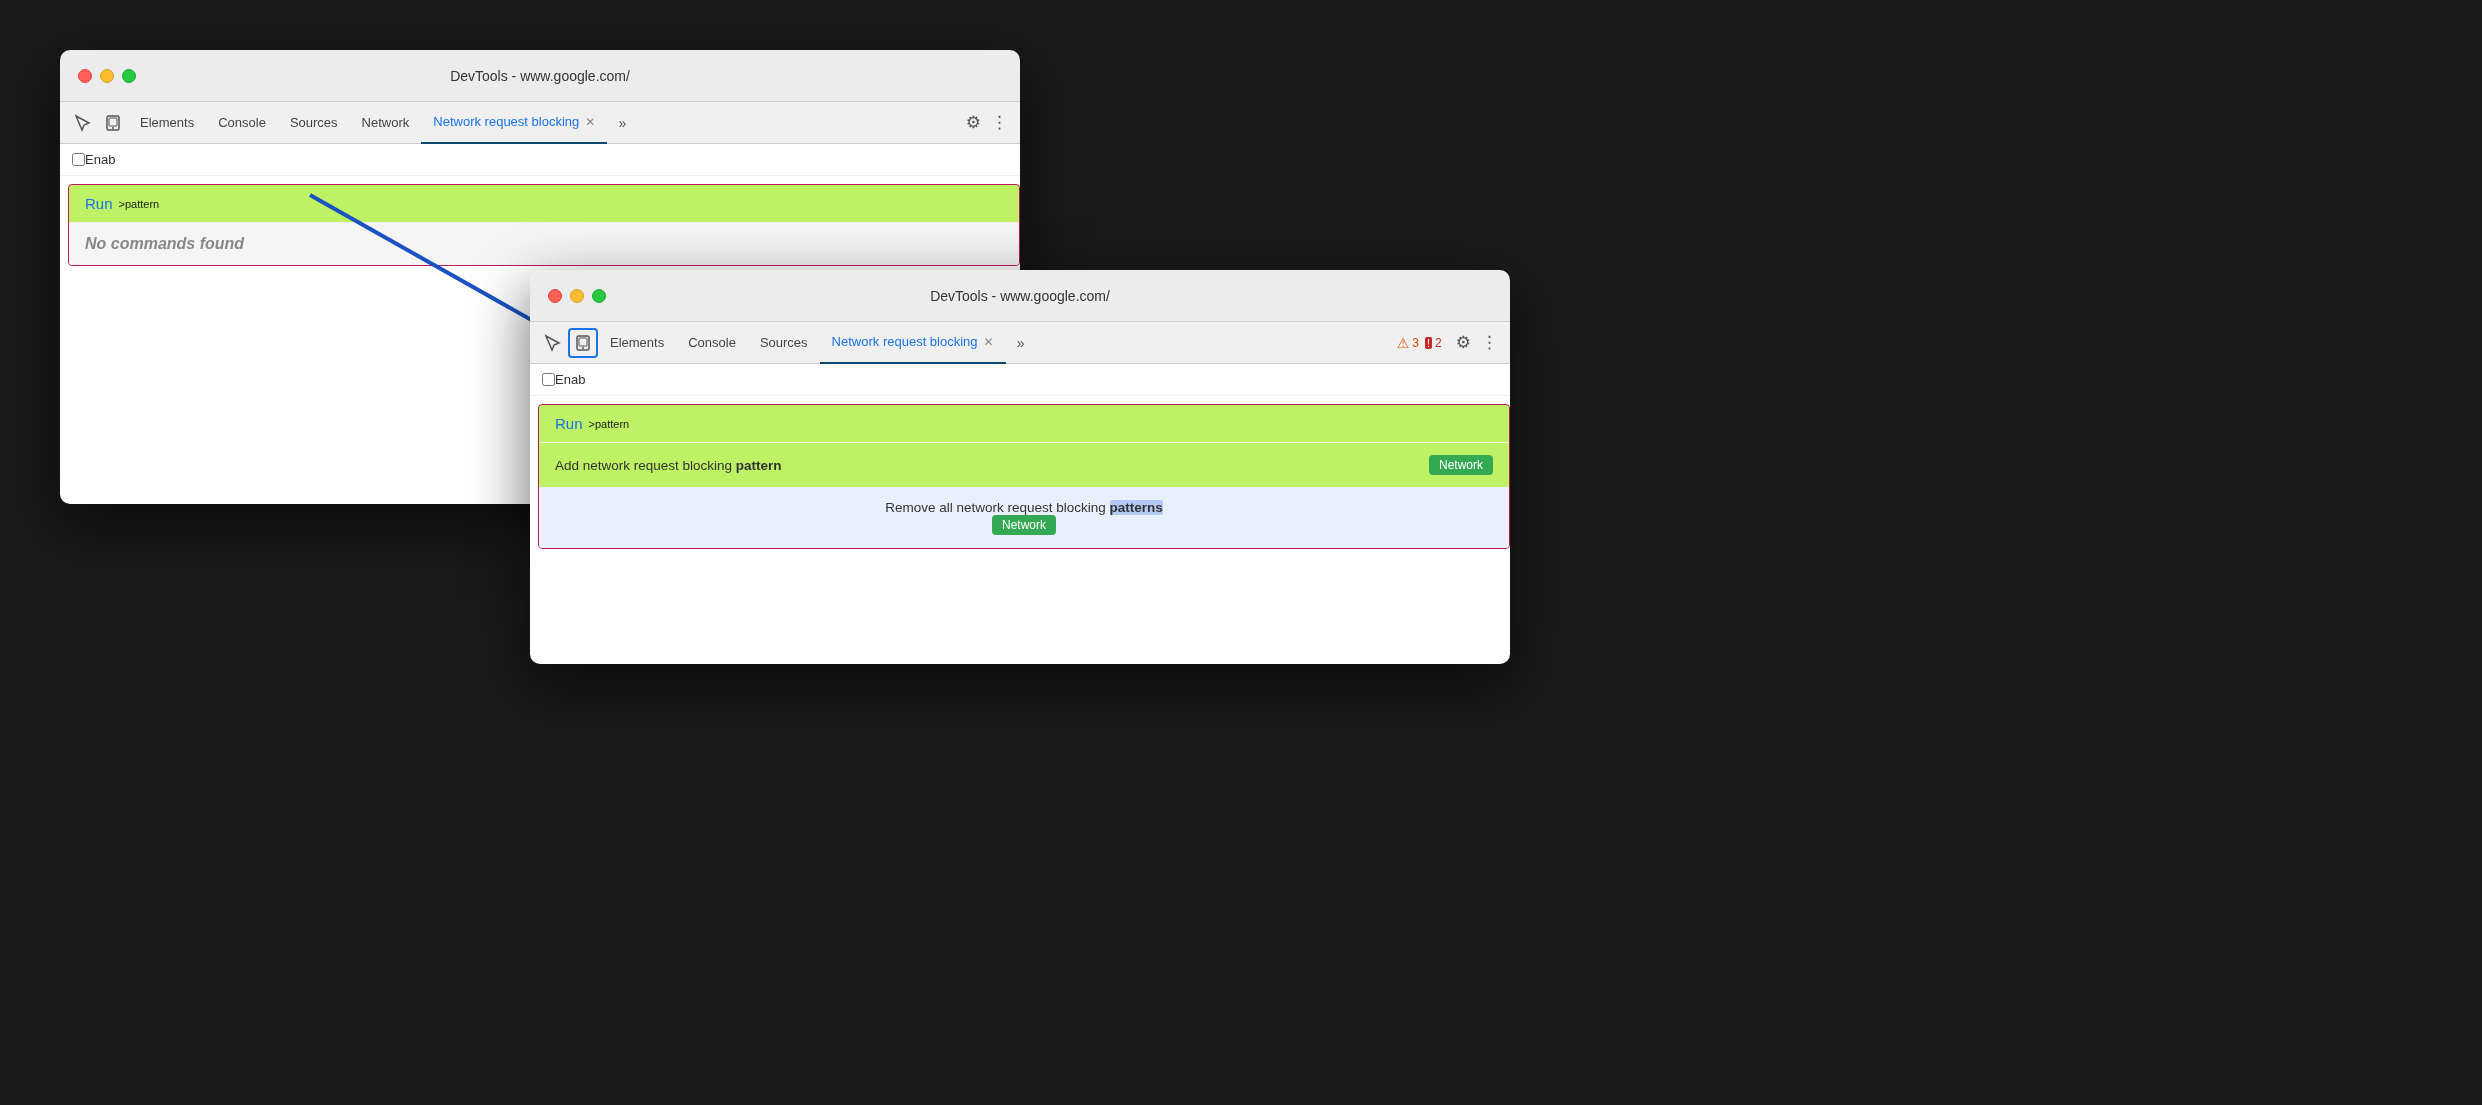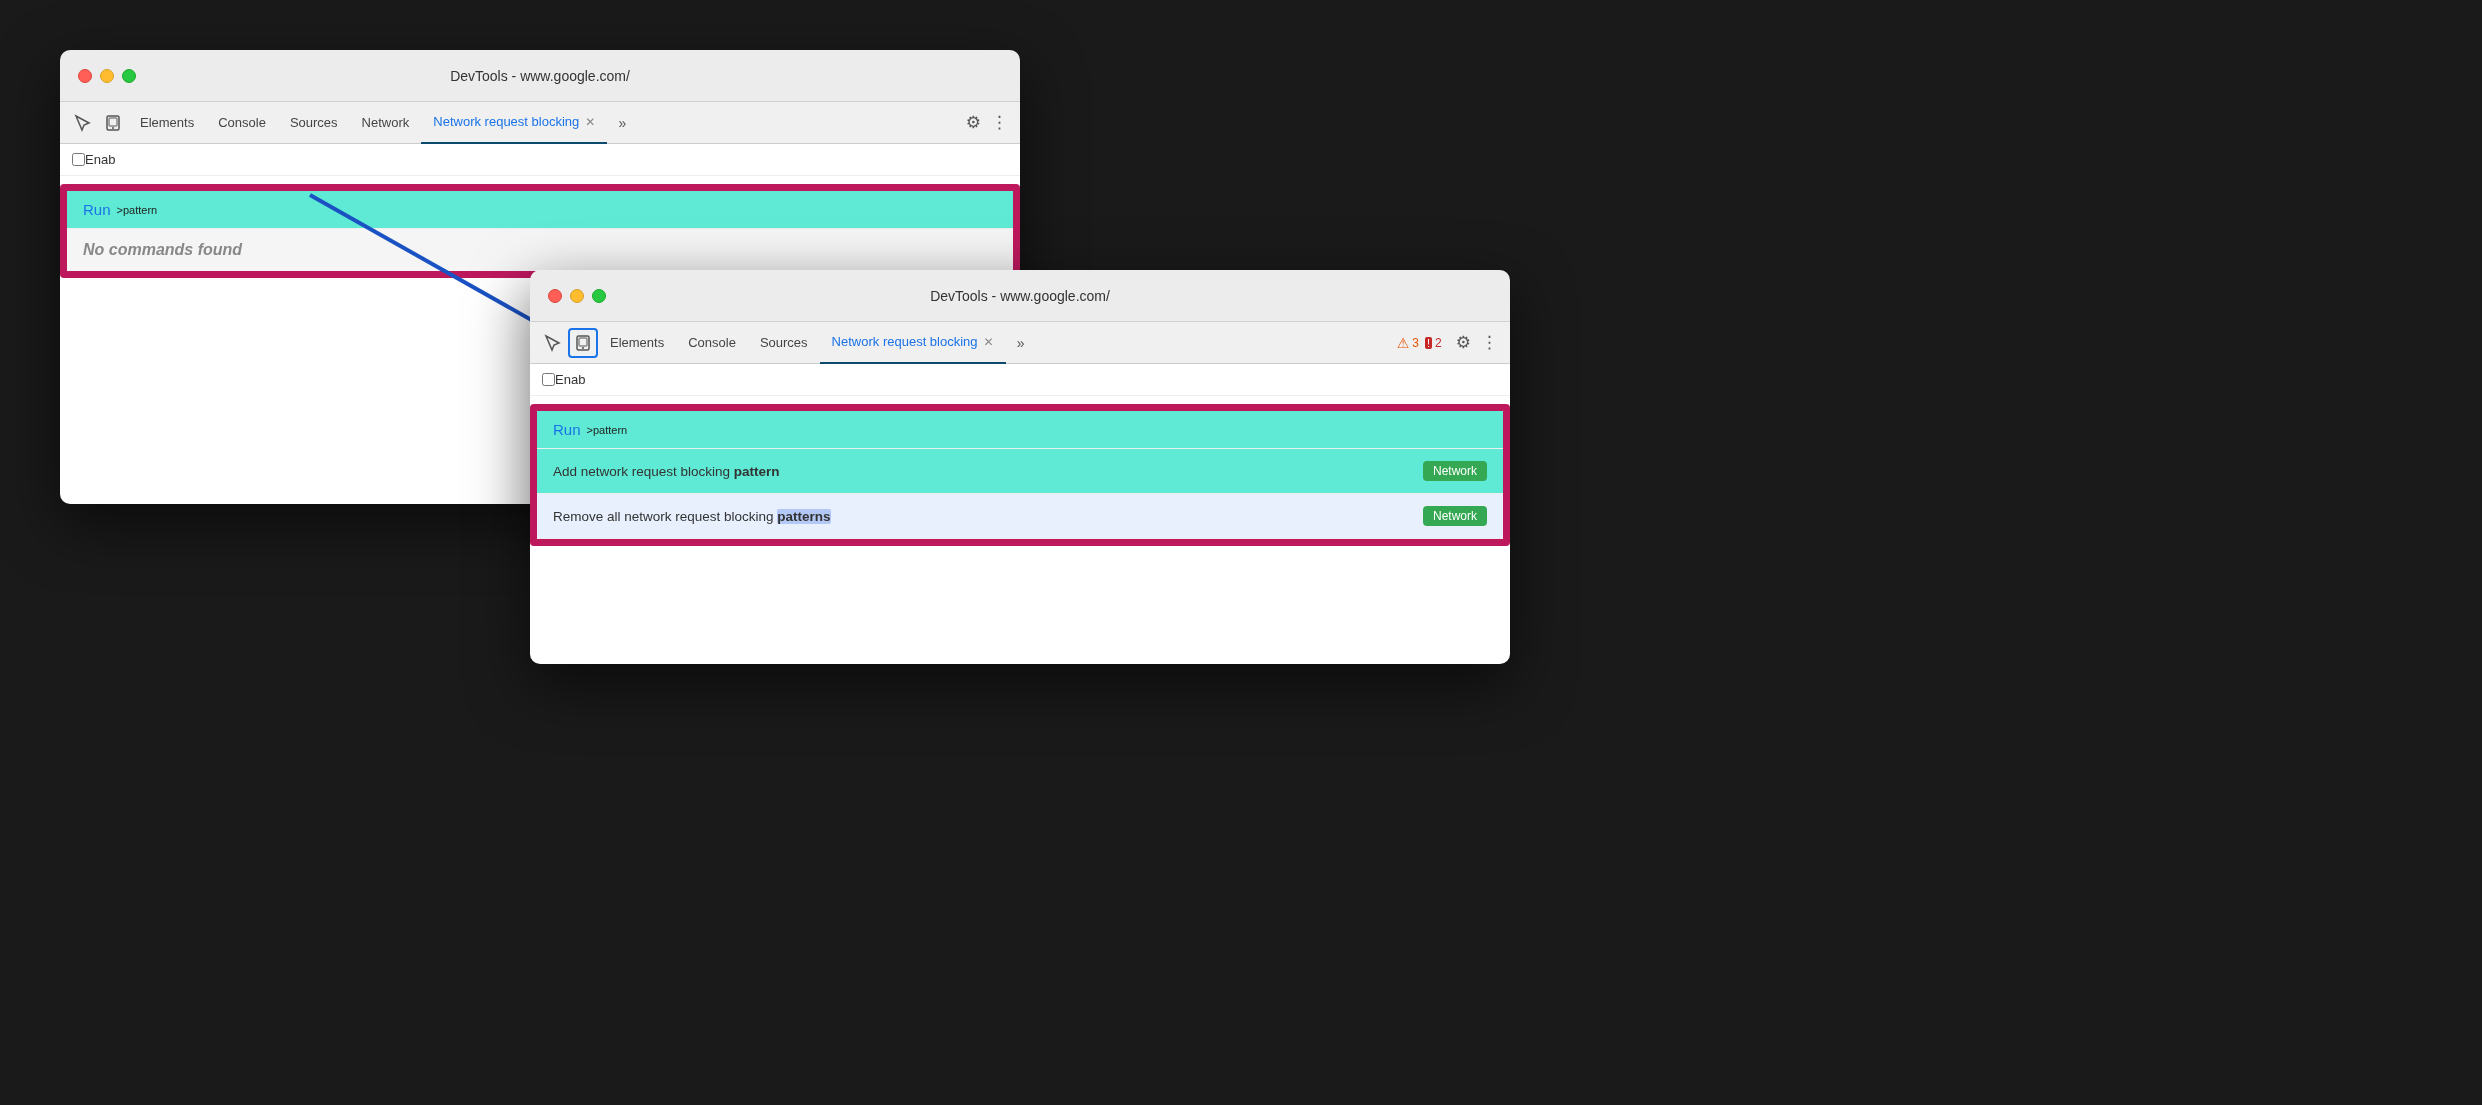--- a/index.html
+++ b/index.html
@@ -145,24 +145,25 @@
       padding: 8px 12px;
       display: flex;
       align-items: center;
       font-size: 13px;
       color: #333;
       border-bottom: 1px solid #eee;
     }
 
     
     .command-palette {
-      background: #5eead4;
-      border: 7px solid #be185d;
+      background: #bef264;
+      border: 1px solid #be185d;
       border-radius: 4px;
       overflow: hidden;
+      margin-left: 8px;
     }
 
     .command-input-row {
       display: flex;
       align-items: center;
       padding: 10px 16px;
       border-bottom: 1px solid #eee;
     }
 
     .command-run-label {
@@ -190,21 +191,21 @@
     .command-result-item {
       padding: 12px 16px;
       display: flex;
       align-items: center;
       justify-content: center;
       font-size: 13.5px;
       color: #333;
       border-bottom: 1px solid #eee;
       cursor: pointer;
     }
-    .command-result-item.selected { background: #e8f0fe; }
+    .command-result-item.selected { background: #e8f0fe; flex-direction: column; }
 
     .command-item-text {
       flex: 1;
     }
     .command-item-bold {
       font-weight: 700;
     }
 
     .network-badge {
       background: #34a853;

